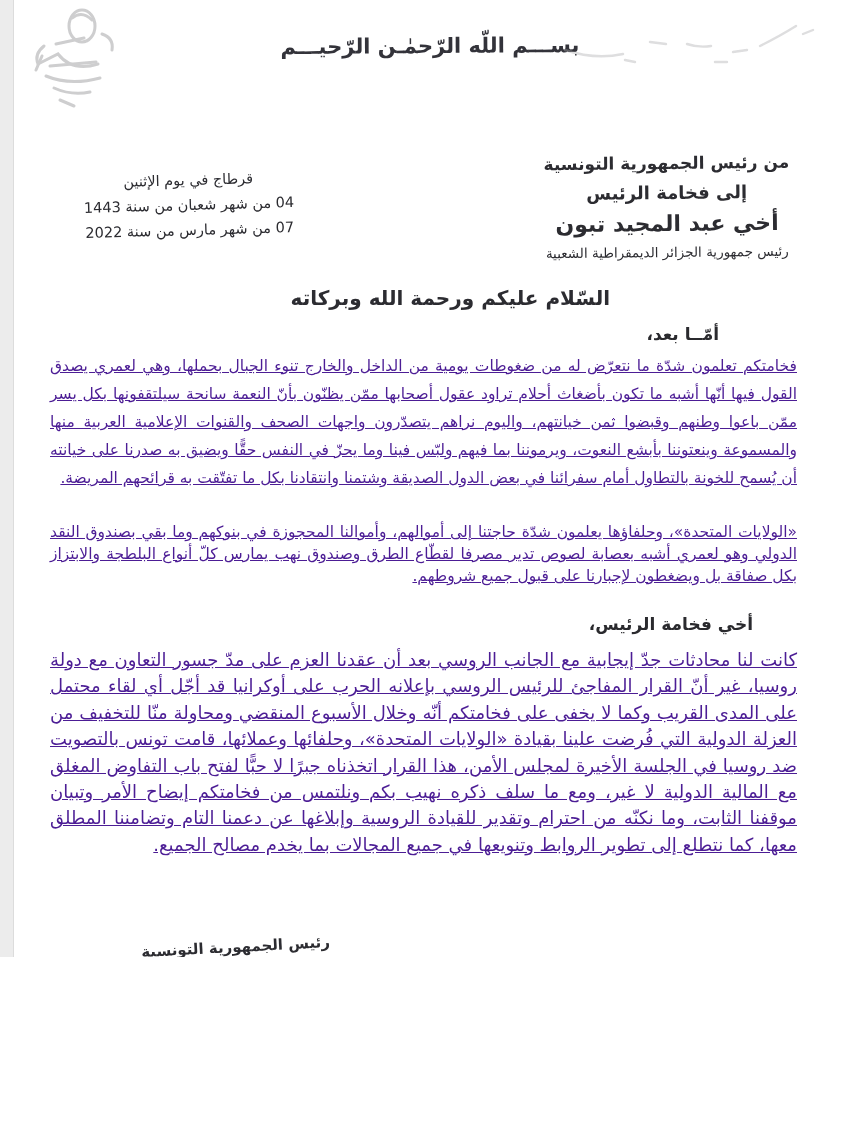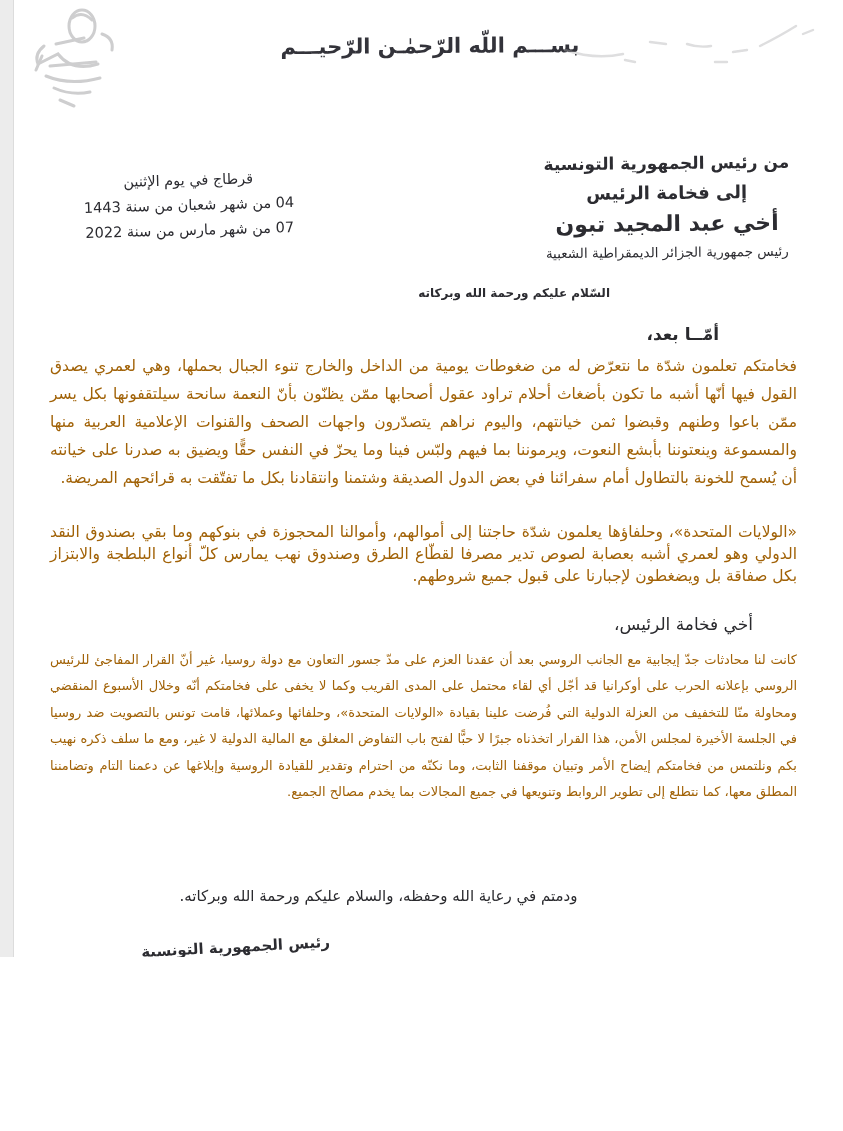--- a/index.html
+++ b/index.html
@@ -31,37 +31,37 @@
   .header-from{font-size:17px;font-weight:bold;line-height:30px;}
   .header-to{font-size:18px;font-weight:bold;line-height:30px;}
   .header-recipient{font-size:22px;font-weight:bold;line-height:32px;letter-spacing:1px;}
   .header-recipient-title{font-size:13.5px;line-height:24px;}
   .date-block{
     position:absolute;left:58px;top:168px;width:262px;text-align:center;
     font-size:14.5px;line-height:25px;color:#2c2c31;transform:rotate(-1.6deg);
   }
   .greeting{
     position:absolute;left:280px;top:286px;width:330px;
-    font-size:12px;font-weight:bold;color:#2c2c31;
+    font-size:20px;font-weight:bold;color:#2c2c31;
   }
   .amma-baad{
     position:absolute;right:124px;top:324px;
     font-size:17px;font-weight:bold;
   }
   .para{
     position:absolute;left:50px;right:46px;
-    text-align:justify;font-size:15.5px;color:#a16207;
+    text-align:justify;font-size:15.5px;color:#4c1d95;text-decoration:underline;
   }
   .p1{top:352px;line-height:28px;}
   .p2{top:521px;line-height:22px;}
   .salutation2{
     position:absolute;right:90px;top:614px;
-    font-size:17px;font-weight:normal;text-align:right;
+    font-size:17px;font-weight:bold;text-align:right;
   }
-  .p3{top:647px;line-height:26.4px;font-size:13px;}
+  .p3{top:647px;line-height:26.4px;font-size:18px;}
   .closing1{top:860px;line-height:27px;font-size:15px;}
   .closing2{
     position:absolute;left:50px;right:46px;top:887px;
     text-align:center;font-size:15px;transform:translateX(-45px);
   }
   .sig-title{
     position:absolute;left:128px;top:938px;width:215px;
     text-align:center;font-size:15px;font-weight:bold;color:#2c2c31;
     transform:rotate(-3deg);
   }
@@ -139,21 +139,20 @@
   </div>
 
   <div class="greeting rtl">السّلام عليكم ورحمة الله وبركاته</div>
 
   <div class="amma-baad rtl">أمّــا بعد،</div>
 
   <div class="para p1 rtl">فخامتكم تعلمون شدّة ما نتعرّض له من ضغوطات يومية من الداخل والخارج تنوء الجبال بحملها، وهي لعمري يصدق القول فيها أنّها أشبه ما تكون بأضغاث أحلام تراود عقول أصحابها ممّن يظنّون بأنّ النعمة سانحة سيلتقفونها بكل يسر ممّن باعوا وطنهم وقبضوا ثمن خيانتهم، واليوم نراهم يتصدّرون واجهات الصحف والقنوات الإعلامية العربية منها والمسموعة وينعتوننا بأبشع النعوت، ويرموننا بما فيهم ولبّس فينا وما يحزّ في النفس حقًّا ويضيق به صدرنا على خيانته أن يُسمح للخونة بالتطاول أمام سفرائنا في بعض الدول الصديقة وشتمنا وانتقادنا بكل ما تفتّقت به قرائحهم المريضة.</div>
   <div class="para p2 rtl">«الولايات المتحدة»، وحلفاؤها يعلمون شدّة حاجتنا إلى أموالهم، وأموالنا المحجوزة في بنوكهم وما بقي بصندوق النقد الدولي وهو لعمري أشبه بعصابة لصوص تدير مصرفا لقطّاع الطرق وصندوق نهب يمارس كلّ أنواع البلطجة والابتزاز بكل صفاقة بل ويضغطون لإجبارنا على قبول جميع شروطهم.</div>
   <div class="salutation2 rtl">أخي فخامة الرئيس،</div>
   <div class="para p3 rtl">كانت لنا محادثات جدّ إيجابية مع الجانب الروسي بعد أن عقدنا العزم على مدّ جسور التعاون مع دولة روسيا، غير أنّ القرار المفاجئ للرئيس الروسي بإعلانه الحرب على أوكرانيا قد أجّل أي لقاء محتمل على المدى القريب وكما لا يخفى على فخامتكم أنّه وخلال الأسبوع المنقضي ومحاولة منّا للتخفيف من العزلة الدولية التي فُرضت علينا بقيادة «الولايات المتحدة»، وحلفائها وعملائها، قامت تونس بالتصويت ضد روسيا في الجلسة الأخيرة لمجلس الأمن، هذا القرار اتخذناه جبرًا لا حبًّا لفتح باب التفاوض المغلق مع المالية الدولية لا غير، ومع ما سلف ذكره نهيب بكم ونلتمس من فخامتكم إيضاح الأمر وتبيان موقفنا الثابت، وما نكنّه من احترام وتقدير للقيادة الروسية وإبلاغها عن دعمنا التام وتضامننا المطلق معها، كما نتطلع إلى تطوير الروابط وتنويعها في جميع المجالات بما يخدم مصالح الجميع.</div>
-  <div class="closing2 rtl">ودمتم في رعاية الله وحفظه، والسلام عليكم ورحمة الله وبركاته.</div>
 
   <div class="sig-title rtl">رئيس الجمهورية التونسية</div>
 
   <div class="sig-flourish">
     <svg width="360" height="115" viewBox="0 0 360 115">
       <g fill="none" stroke="#1e1e22" stroke-width="2.6" stroke-linecap="round">
         <path d="M236 8 q-42 -6 -54 28 q-8 26 16 34 q30 8 44 -16 q10 -20 -4 -38 l-6 76"></path>
         <path d="M8 66 q70 -30 140 -18 q60 10 96 6 q26 -2 38 8 q8 8 -2 14 q-10 4 -8 -8"></path>
         <path d="M20 78 q120 -22 250 -6" opacity=".45" stroke-width="1.6"></path>
       </g>

